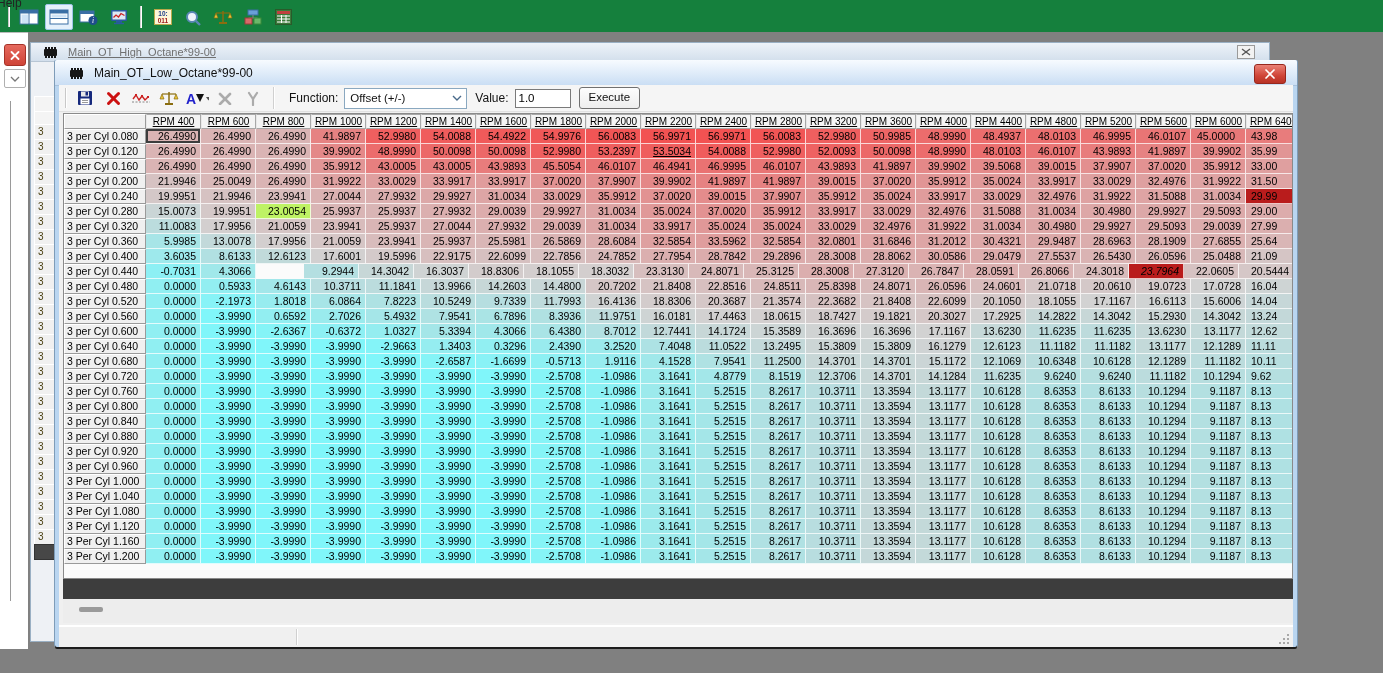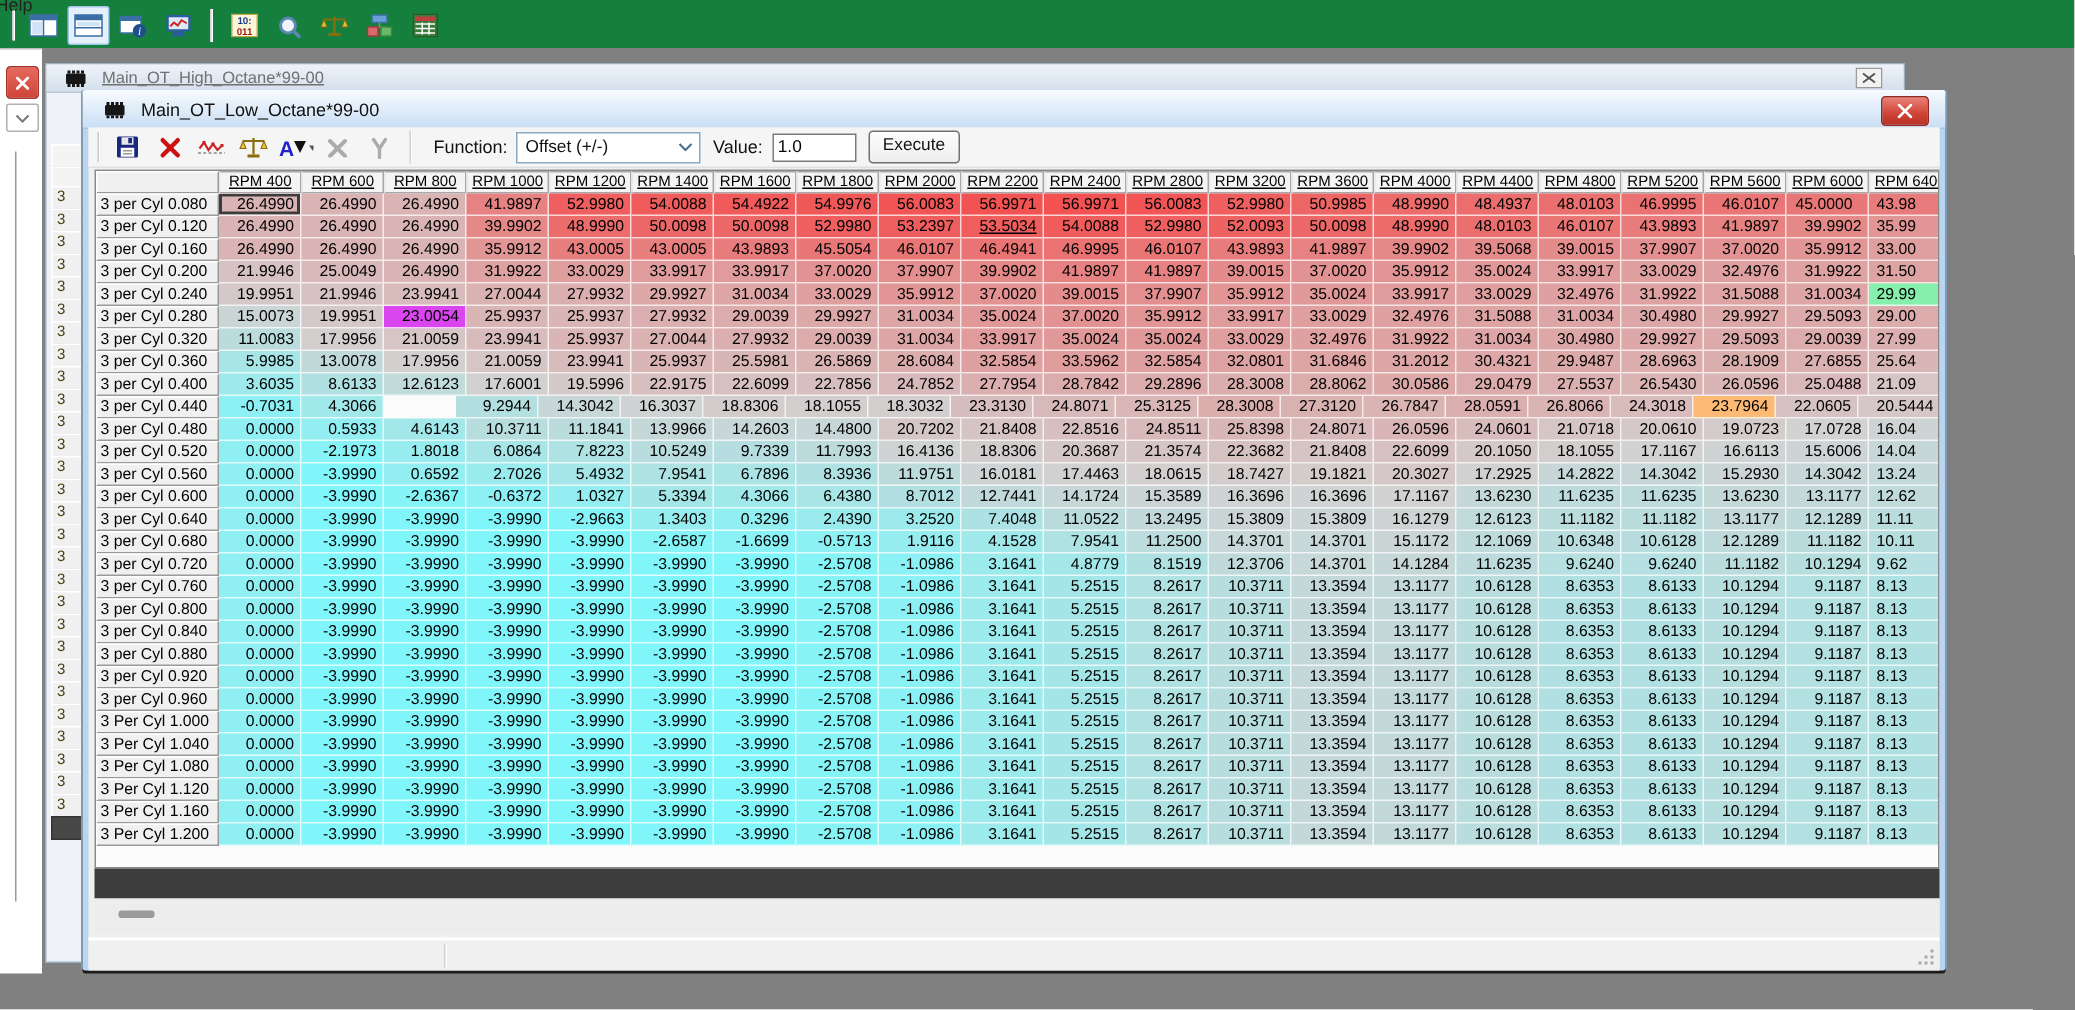--- a/index.html
+++ b/index.html
@@ -484,27 +484,27 @@
               <div class="cell" style="background: rgb(228, 140, 140);">39.0015</div>
               <div class="cell" style="background: rgb(227, 143, 143);">37.9907</div>
               <div class="cell" style="background: rgb(225, 149, 149);">35.9912</div>
               <div class="cell" style="background: rgb(224, 152, 152);">35.0024</div>
               <div class="cell" style="background: rgb(224, 156, 156);">33.9917</div>
               <div class="cell" style="background: rgb(223, 159, 159);">33.0029</div>
               <div class="cell" style="background: rgb(222, 160, 160);">32.4976</div>
               <div class="cell" style="background: rgb(222, 162, 162);">31.9922</div>
               <div class="cell" style="background: rgb(222, 164, 164);">31.5088</div>
               <div class="cell" style="background: rgb(221, 165, 165);">31.0034</div>
-              <div class="cell cut" style="background: #86efac;">29.99</div>
+              <div class="cell cut" style="background: #b91c1c;">29.99</div>
             </div>
             <div class="trow">
               <div class="rhead">3 per Cyl 0.280</div>
               <div class="cell" style="background: rgb(202, 213, 214);">15.0073</div>
               <div class="cell" style="background: rgb(212, 200, 200);">19.9951</div>
-              <div class="cell" style="background: #d946ef;">23.0054</div>
+              <div class="cell" style="background: #bef264;">23.0054</div>
               <div class="cell" style="background: rgb(217, 181, 181);">25.9937</div>
               <div class="cell" style="background: rgb(217, 181, 181);">25.9937</div>
               <div class="cell" style="background: rgb(219, 175, 175);">27.9932</div>
               <div class="cell" style="background: rgb(220, 172, 172);">29.0039</div>
               <div class="cell" style="background: rgb(220, 168, 168);">29.9927</div>
               <div class="cell" style="background: rgb(221, 165, 165);">31.0034</div>
               <div class="cell" style="background: rgb(224, 152, 152);">35.0024</div>
               <div class="cell" style="background: rgb(226, 146, 146);">37.0020</div>
               <div class="cell" style="background: rgb(225, 149, 149);">35.9912</div>
               <div class="cell" style="background: rgb(224, 156, 156);">33.9917</div>
@@ -601,21 +601,21 @@
               <div class="cell" style="background: rgb(211, 206, 206);">18.3032</div>
               <div class="cell" style="background: rgb(215, 190, 190);">23.3130</div>
               <div class="cell" style="background: rgb(216, 185, 185);">24.8071</div>
               <div class="cell" style="background: rgb(217, 183, 183);">25.3125</div>
               <div class="cell" style="background: rgb(219, 174, 174);">28.3008</div>
               <div class="cell" style="background: rgb(218, 177, 177);">27.3120</div>
               <div class="cell" style="background: rgb(218, 179, 179);">26.7847</div>
               <div class="cell" style="background: rgb(219, 175, 175);">28.0591</div>
               <div class="cell" style="background: rgb(218, 179, 179);">26.8066</div>
               <div class="cell" style="background: rgb(216, 187, 187);">24.3018</div>
-              <div class="cell" style="background: #fdba74;">23.7964</div>
+              <div class="cell" style="background: #b91c1c; font-style: italic;">23.7964</div>
               <div class="cell" style="background: rgb(214, 194, 194);">22.0605</div>
               <div class="cell" style="background: rgb(213, 199, 199);">20.5444</div>
               <div class="cell cut" style="background: rgb(210, 208, 208);">17.51</div>
             </div>
             <div class="trow">
               <div class="rhead">3 per Cyl 0.480</div>
               <div class="cell" style="background: rgb(144, 239, 242);">0.0000</div>
               <div class="cell" style="background: rgb(146, 238, 241);">0.5933</div>
               <div class="cell" style="background: rgb(162, 231, 234);">4.6143</div>
               <div class="cell" style="background: rgb(184, 221, 223);">10.3711</div>

